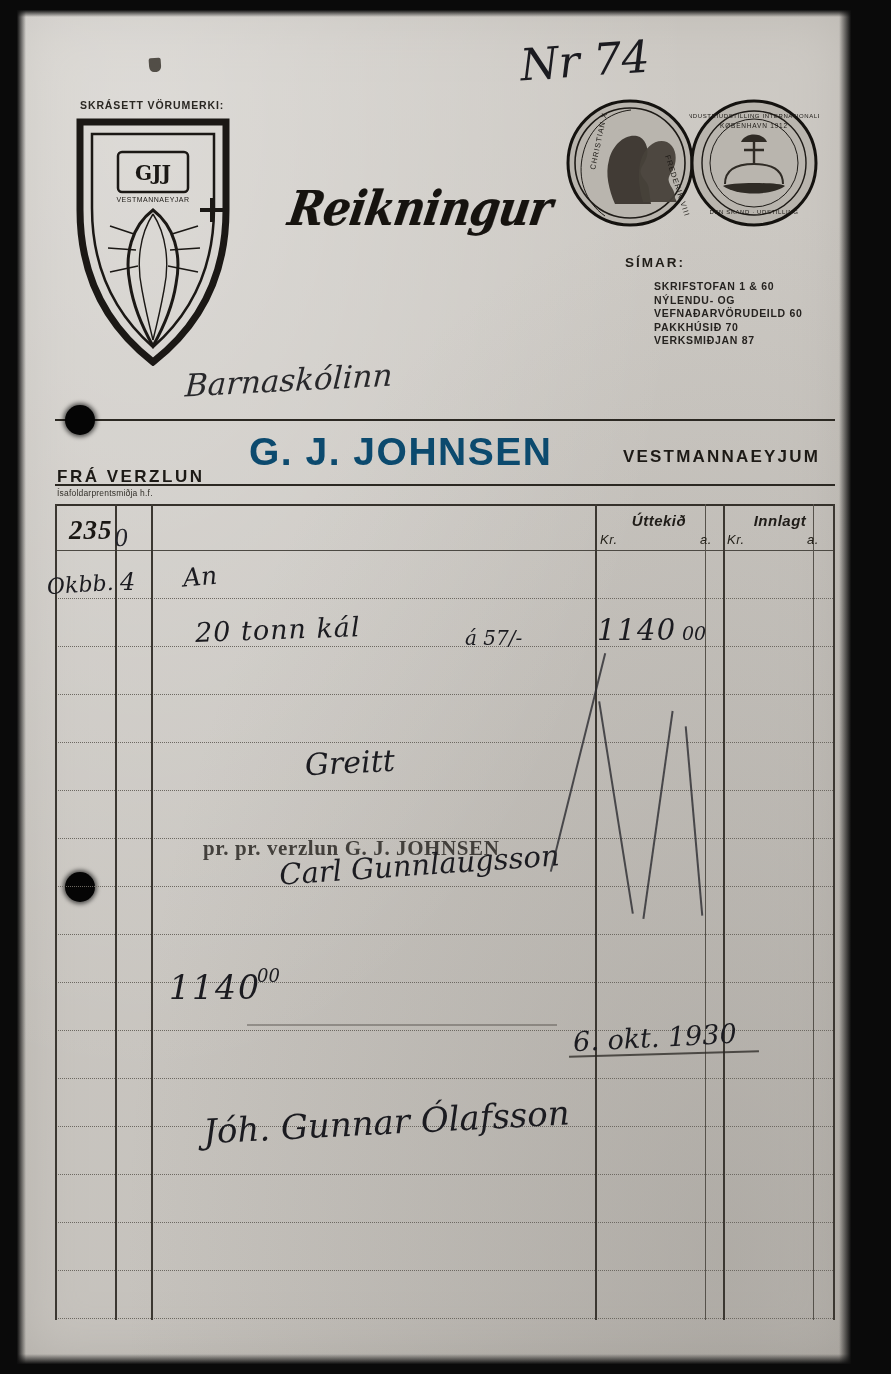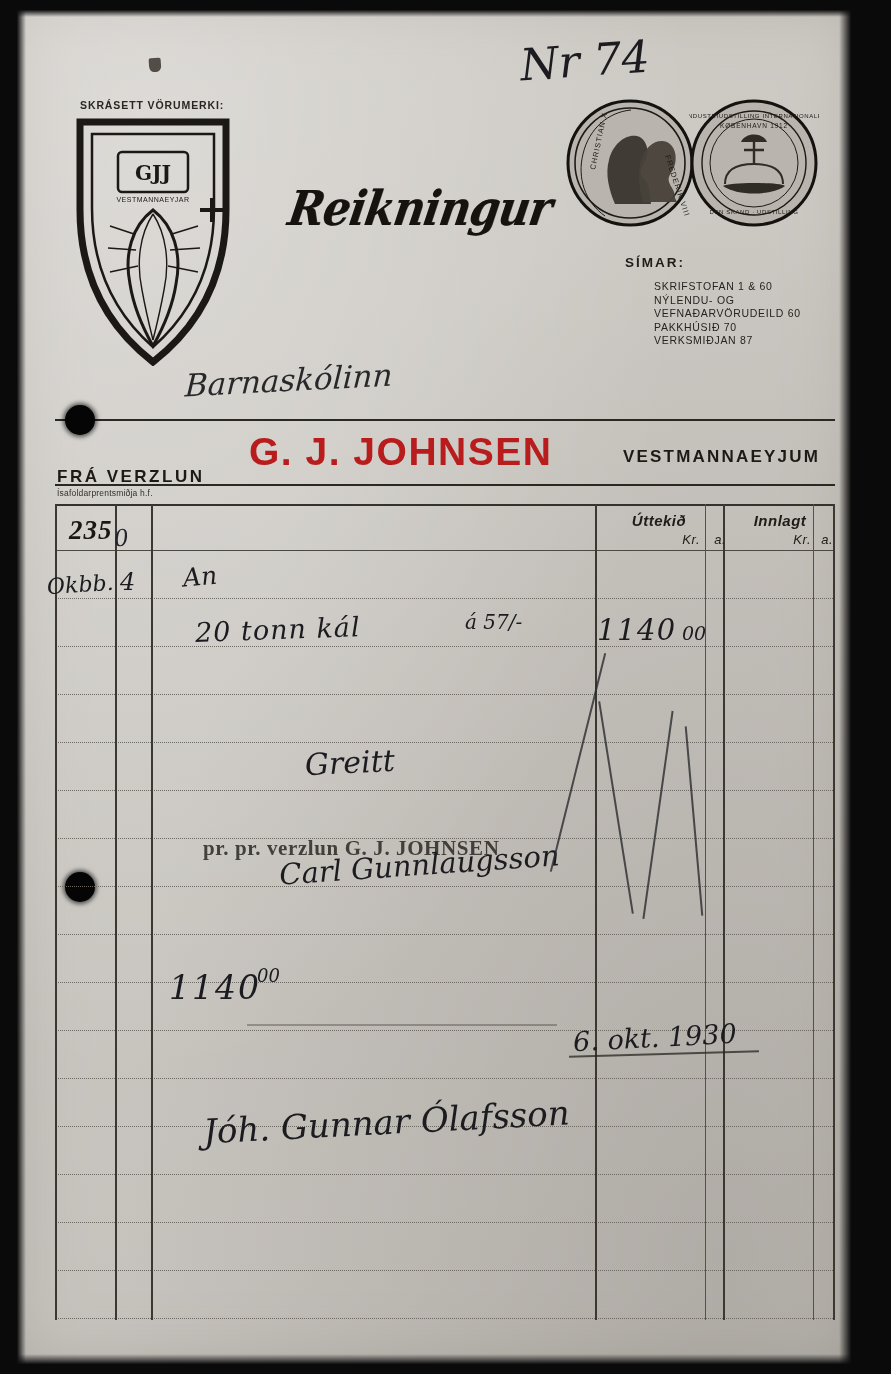--- a/index.html
+++ b/index.html
@@ -124,21 +124,21 @@
     font-weight: bold;
     letter-spacing: 2px;
     color: #211e19;
   }
   #phone-lines {
     position: absolute;
     left: 637px; top: 270px;
     font-size: 10.5px;
     line-height: 13.6px;
     letter-spacing: 0.7px;
-    font-weight: normal;
+    font-weight: bold;
     color: #262320;
   }
 
   
   #hand-customer {
     position: absolute;
     left: 168px; top: 352px;
     font-family: "DejaVu Serif", serif;
     font-style: italic;
     font-size: 31px;
@@ -162,21 +162,21 @@
     letter-spacing: 2.5px;
     color: #1d1a16;
     margin-top: 20px;
   }
   #firm-name {
     position: absolute;
     left: 232px; top: 420px;
     font-size: 39px;
     font-weight: bold;
     letter-spacing: 1.5px;
-    color: #b91c1c;
+    color: #0c4a6e;
   }
   #firm-place {
     position: absolute;
     left: 606px; top: 437px;
     font-size: 17px;
     font-weight: bold;
     letter-spacing: 2.2px;
     color: #1d1a16;
   }
   #rule-bottom {
@@ -225,21 +225,21 @@
     position: absolute;
     text-align: center;
     font-size: 15px;
     font-style: italic;
     font-weight: bold;
     color: #1f1c18;
     letter-spacing: 0.5px;
   }
   .col-sub {
     position: absolute;
-    text-align: right;
+    text-align: left;
     font-size: 13px;
     font-style: italic;
     color: #232019;
     letter-spacing: 0.5px;
   }
 
   
   .hand {
     position: absolute;
     font-family: "DejaVu Serif", serif;
@@ -262,21 +262,21 @@
     font-family: "DejaVu Serif", serif;
     font-style: italic;
     font-size: 23px;
     color: #23232a;
     transform: rotate(-5deg);
   }
   #hw-month { left: 30px; top: 562px; font-size: 22px; transform: rotate(-4deg); }
   #hw-day   { left: 103px; top: 558px; font-size: 24px; }
   #hw-an    { left: 166px; top: 552px; font-size: 25px; transform: rotate(-5deg); }
   #hw-item  { left: 178px; top: 604px; font-size: 27px; transform: rotate(-2deg); letter-spacing: 1px; }
-  #hw-rate  { left: 448px; top: 600px; font-size: 20px; }
+  #hw-rate  { left: 448px; top: 616px; font-size: 20px; }
   #hw-amount{ left: 580px; top: 603px; font-size: 29px; letter-spacing: 1.5px; }
   #hw-cents { left: 665px; top: 612px; font-size: 19px; }
   #hw-greitt{ left: 288px; top: 735px; font-size: 30px; transform: rotate(-3deg); }
   #hw-sign1 { left: 262px; top: 838px; font-size: 29px; transform: rotate(-4deg); }
   #hw-total { left: 152px; top: 958px; font-size: 33px; letter-spacing: 2px; }
   #hw-total-cents { left: 240px; top: 955px; font-size: 18px; }
   #hw-date  { left: 556px; top: 1012px; font-size: 27px; transform: rotate(-3deg); }
   #hw-sign2 { left: 186px; top: 1092px; font-size: 34px; transform: rotate(-3deg); }
 
   

